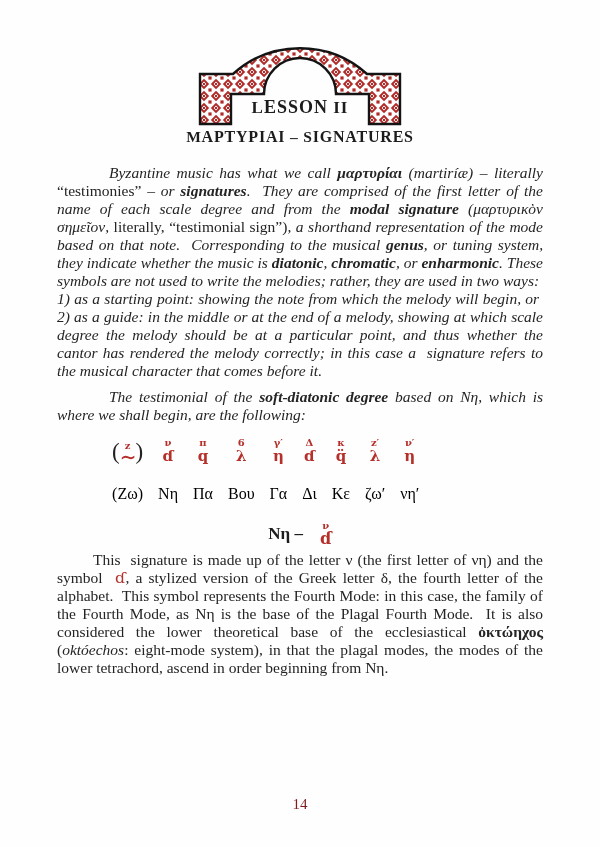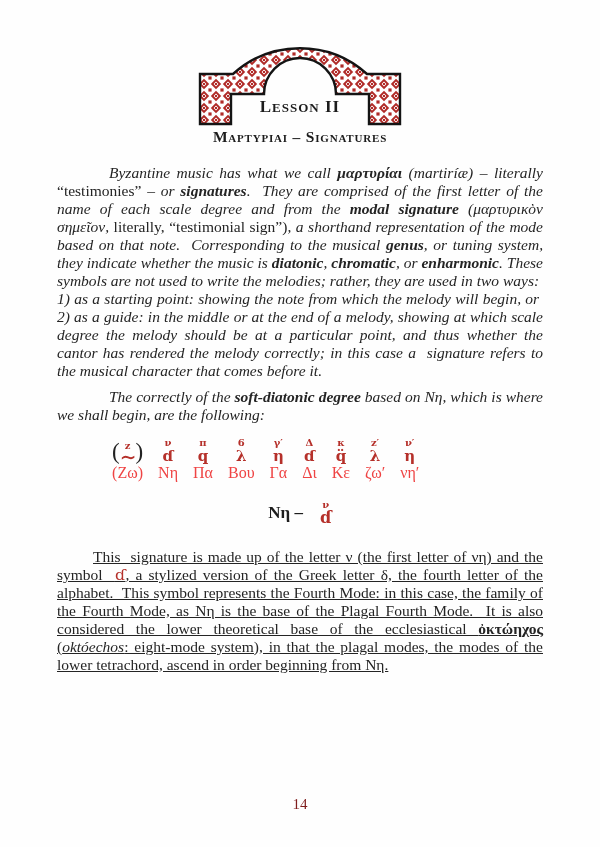--- a/index.html
+++ b/index.html
@@ -20,58 +20,58 @@
   }
   
   .ornament { position:relative; width:204px; margin:42px auto 0; height:84px; }
   .ornament svg { display:block; color:var(--orn-red); }
   .lesson-title {
     position:absolute; left:0; right:0; top:55px;
     text-align:center; white-space:nowrap;
     color:#1c1c1c; font-weight:bold; letter-spacing:1px;
   }
   .cap  { font-size:17px; }
-  .sc   { font-size:13px; }
+  .sc   { font-size:18px; }
   .subtitle {
     text-align:center; margin-top:2px;
     color:#1c1c1c; font-weight:bold; letter-spacing:0.8px; white-space:nowrap;
   }
   .cap2 { font-size:15.5px; }
-  .sc2  { font-size:11px;margin-top:37px; }
+  .sc2  { font-size:16px;margin-top:37px; }
   
   .para {
     margin:0 57px;
     font-size:15.5px; line-height:18px;
     text-align:justify;
     color:var(--text);
   }
   .it { font-style:italic; }
   .p1 { margin-top:18px; text-indent:52px; }
   .p2 { margin-top:8px;  text-indent:52px; }
-  .p3 { margin-top:22px; text-indent:36px;text-decoration:underline; }
+  .p3 { margin-top:4px; text-indent:36px; }
   .b  { font-weight:bold; }
   .i  { font-style:italic; }
   .rm { font-style:normal; }
   .redsym { color:var(--red); font-style:normal; font-family:"DejaVu Serif","DejaVu Sans",serif; }
   
   .sig-row {
     display:flex; align-items:flex-end; gap:15px;
     margin:14px 0 0 112px;
   }
   .sig-col { display:flex; flex-direction:column; align-items:center; }
   .sig-sym { display:flex; align-items:center; }
   .paren { font-size:23px; line-height:24px; color:#222; font-weight:normal; }
   .stack {
     display:inline-flex; flex-direction:column; align-items:center;
     color:var(--red); font-family:"DejaVu Serif","DejaVu Sans",serif; font-style:normal;
   }
   .stk-top    { font-size:10px; line-height:10px; font-weight:bold; }
   .stk-bottom { font-size:15px; line-height:16px; font-weight:bold; }
   .stk-bottom.wavy { font-size:20px; line-height:13px; letter-spacing:-1px; }
-  .sig-label { margin-top:0; font-size:16px; color:#ef4444; white-space:nowrap; }
+  .sig-label { margin-top:21px; font-size:16px; color:#000000; white-space:nowrap; }
   
   .nh-heading {
     display:flex; justify-content:center; align-items:center; gap:17px;
     margin-top:18px;
   }
   .nh-label { font-weight:bold; font-size:17px; color:#1d1d1d; }
   .nh-heading .stk-top { font-size:10px; }
   .nh-heading .stk-bottom { font-size:16px; }
   
   .footer {
@@ -100,21 +100,21 @@
       </defs>
       <path d="M2,82 L2,32 L35,32 A 100 100 0 0 1 169,32 L202,32 L202,82 L171,82 L171,52 L138,52 A 36 36 0 0 0 66,52 L33,52 L33,82 Z" fill="url(#ornpat)" stroke="#141414" stroke-width="2.4" stroke-linejoin="miter"></path>
     </svg>
     <div class="lesson-title"><span class="cap">L</span><span class="sc">ESSON</span><span class="cap"> II</span></div>
   </div>
 
   <div class="subtitle"><span class="cap2">Μ</span><span class="sc2">ΑΡΤΥΡΙΑΙ</span><span class="cap2"> – </span><span class="cap2">S</span><span class="sc2">IGNATURES</span></div>
 
   <p class="para it p1"><span>Byzantine music has what we call </span><span class="b">μαρτυρίαι</span><span> (martiríæ) – literally </span><span class="rm">“testimonies”</span><span> – or </span><span class="b">signatures</span><span>.&nbsp; They are comprised of the first letter of the name of each scale degree and from the </span><span class="b">modal signature</span><span> (μαρτυρικὸν σημεῖον, </span><span class="rm">literally, “testimonial sign”)</span><span>, a shorthand representation of the mode based on that note.&nbsp; Corresponding to the musical </span><span class="b">genus</span><span>, or tuning system, they indicate whether the music is </span><span class="b">diatonic</span><span>, </span><span class="b">chromatic</span><span>, or </span><span class="b">enharmonic</span><span>. These symbols are not used to write the melodies; rather, they are used in two ways:&nbsp; 1) as a starting point: showing the note from which the melody will begin, or&nbsp; 2) as a guide: in the middle or at the end of a melody, showing at which scale degree the melody should be at a particular point, and thus whether the cantor has rendered the melody correctly; in this case a&nbsp; signature refers to the musical character that comes before it.</span></p>
 
-  <p class="para it p2"><span>The correctly of the </span><span class="b">soft-diatonic degree</span><span> based on Νη, which is where we shall begin, are the following:</span></p>
+  <p class="para it p2"><span>The testimonial of the </span><span class="b">soft-diatonic degree</span><span> based on Νη, which is where we shall begin, are the following:</span></p>
 
   <div class="sig-row">
       <div class="sig-col">
       <div class="sig-sym">
         <span class="paren paren-open">(</span>
         <span class="stack">
           <span class="stk-top">z</span>
           <span class="stk-bottom wavy">∼</span>
         </span>
         <span class="paren paren-close">)</span>

